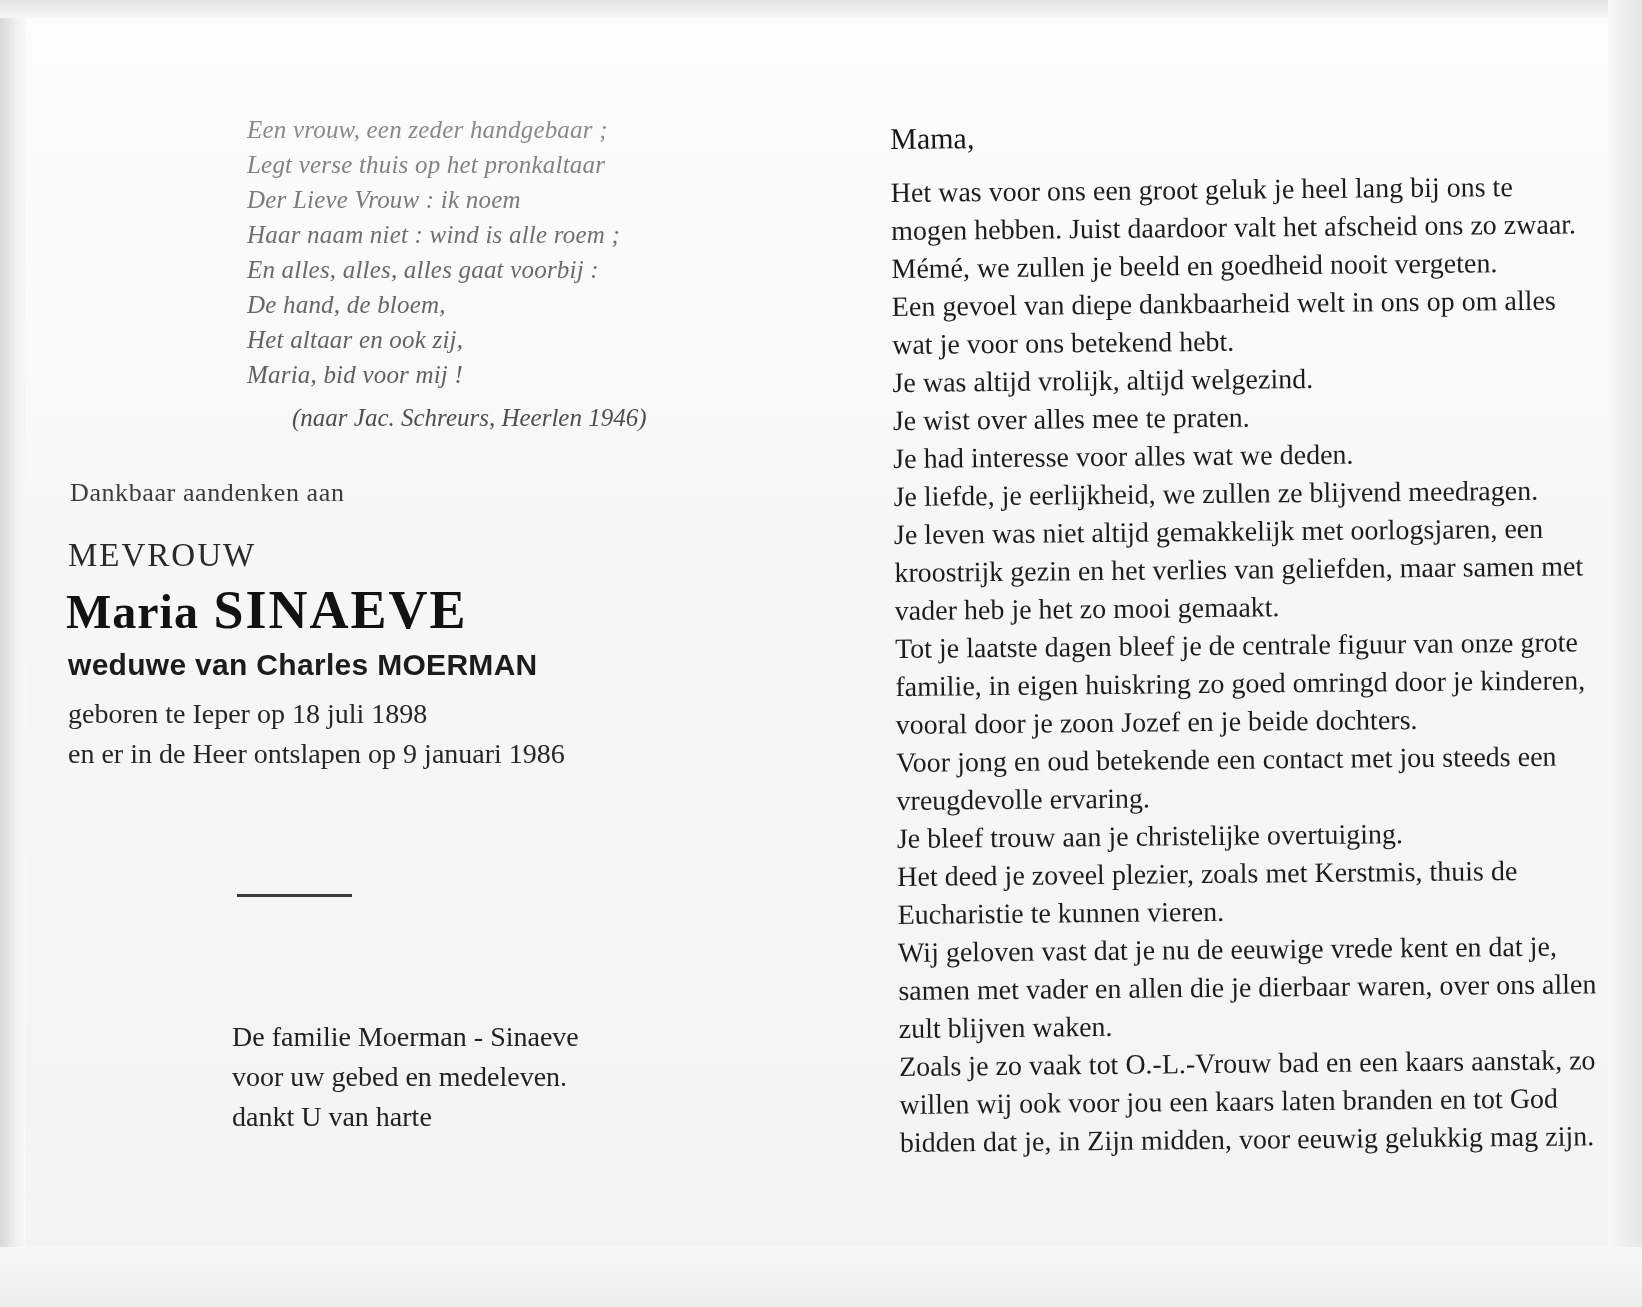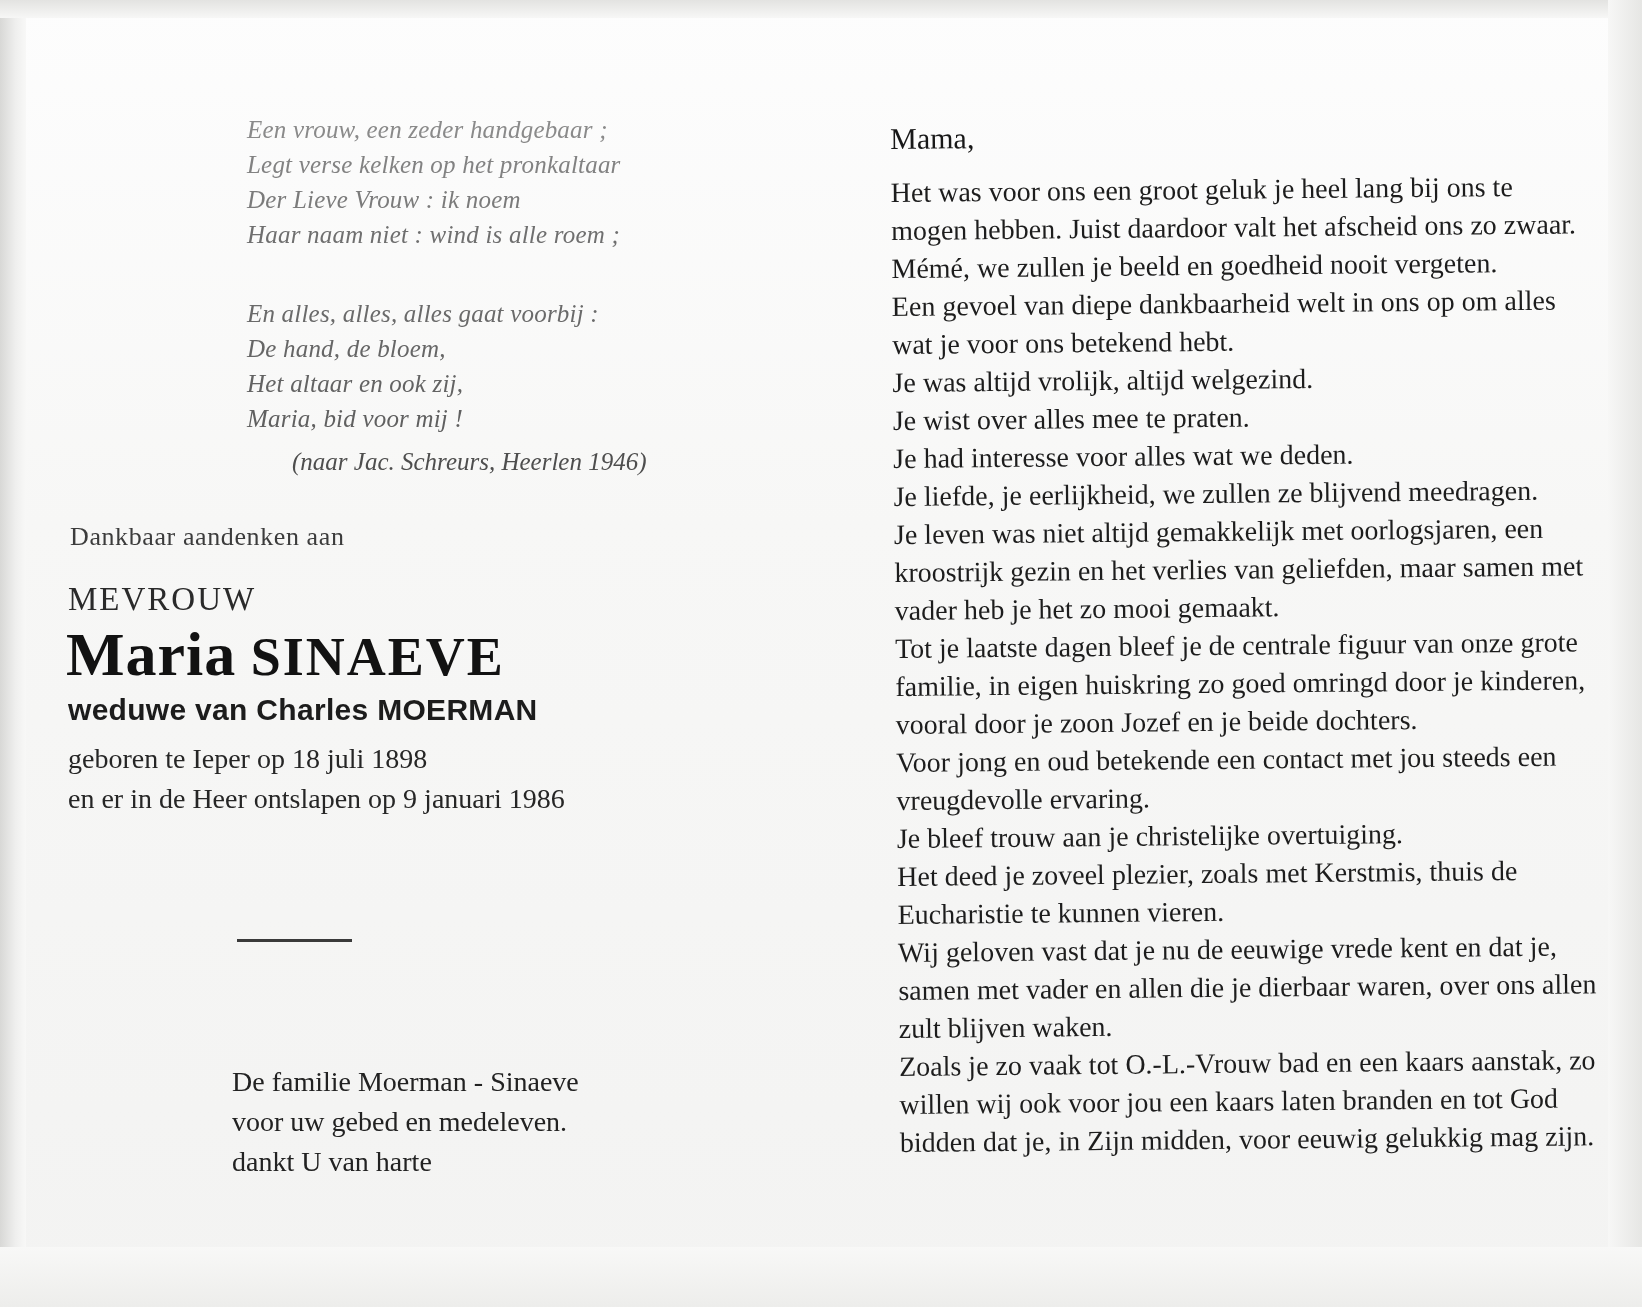--- a/index.html
+++ b/index.html
@@ -70,21 +70,21 @@
     margin-left: 185px;
     letter-spacing: 0.2px;
   }
   .poem .line {
     white-space: nowrap;
   }
   .poem .line:nth-child(1) { color: #8a8a8a; }
   .poem .line:nth-child(2) { color: #828282; }
   .poem .line:nth-child(3) { color: #7b7b7b; }
   .poem .line:nth-child(4) { color: #6f6f6f; }
-  .poem .line:nth-child(5) { color: #6a6a6a; margin-top: 44px; }
+  .poem .line:nth-child(5) { color: #6a6a6a; }
   .poem .line:nth-child(6) { color: #666; }
   .poem .line:nth-child(7) { color: #636363; }
   .poem .line:nth-child(8) { color: #606060; }
 
   .poem-source {
     font-family: "Liberation Serif", serif;
     font-style: italic;
     font-size: 25px;
     color: #4e4e4e;
     margin-left: 230px;
@@ -113,21 +113,21 @@
   .name {
     margin-top: 6px;
     margin-left: 4px;
     font-size: 54px;
     font-weight: bold;
     letter-spacing: 1px;
     color: #121212;
     font-family: "Liberation Serif", serif;
     line-height: 60px;
   }
-  .name .firstname { font-size: 62px; }
+  .name .firstname { font-size: 48px; }
   .name .lastname { font-size: 54px; letter-spacing: 2px; }
 
   .widow {
     margin-top: 6px;
     margin-left: 6px;
     font-size: 30px;
     font-weight: bold;
     color: #1c1c1c;
     letter-spacing: 0.3px;
     font-family: "Liberation Sans", sans-serif;
@@ -199,21 +199,21 @@
   <div class="scan-edge-top"></div>
   <div class="scan-edge-right"></div>
   <div class="scan-edge-bottom"></div>
 
   <div class="columns">
 
     <div class="left-col">
 
       <div class="poem">
         <div class="line">Een vrouw, een zeder handgebaar ;</div>
-        <div class="line">Legt verse kelken op het pronkaltaar</div>
+        <div class="line">Legt verse thuis op het pronkaltaar</div>
         <div class="line">Der Lieve Vrouw : ik noem</div>
         <div class="line">Haar naam niet : wind is alle roem ;</div>
         <div class="line">En alles, alles, alles gaat voorbij :</div>
         <div class="line">De hand, de bloem,</div>
         <div class="line">Het altaar en ook zij,</div>
         <div class="line">Maria, bid voor mij !</div>
       </div>
 
       <div class="poem-source">(naar Jac. Schreurs, Heerlen 1946)</div>
 

